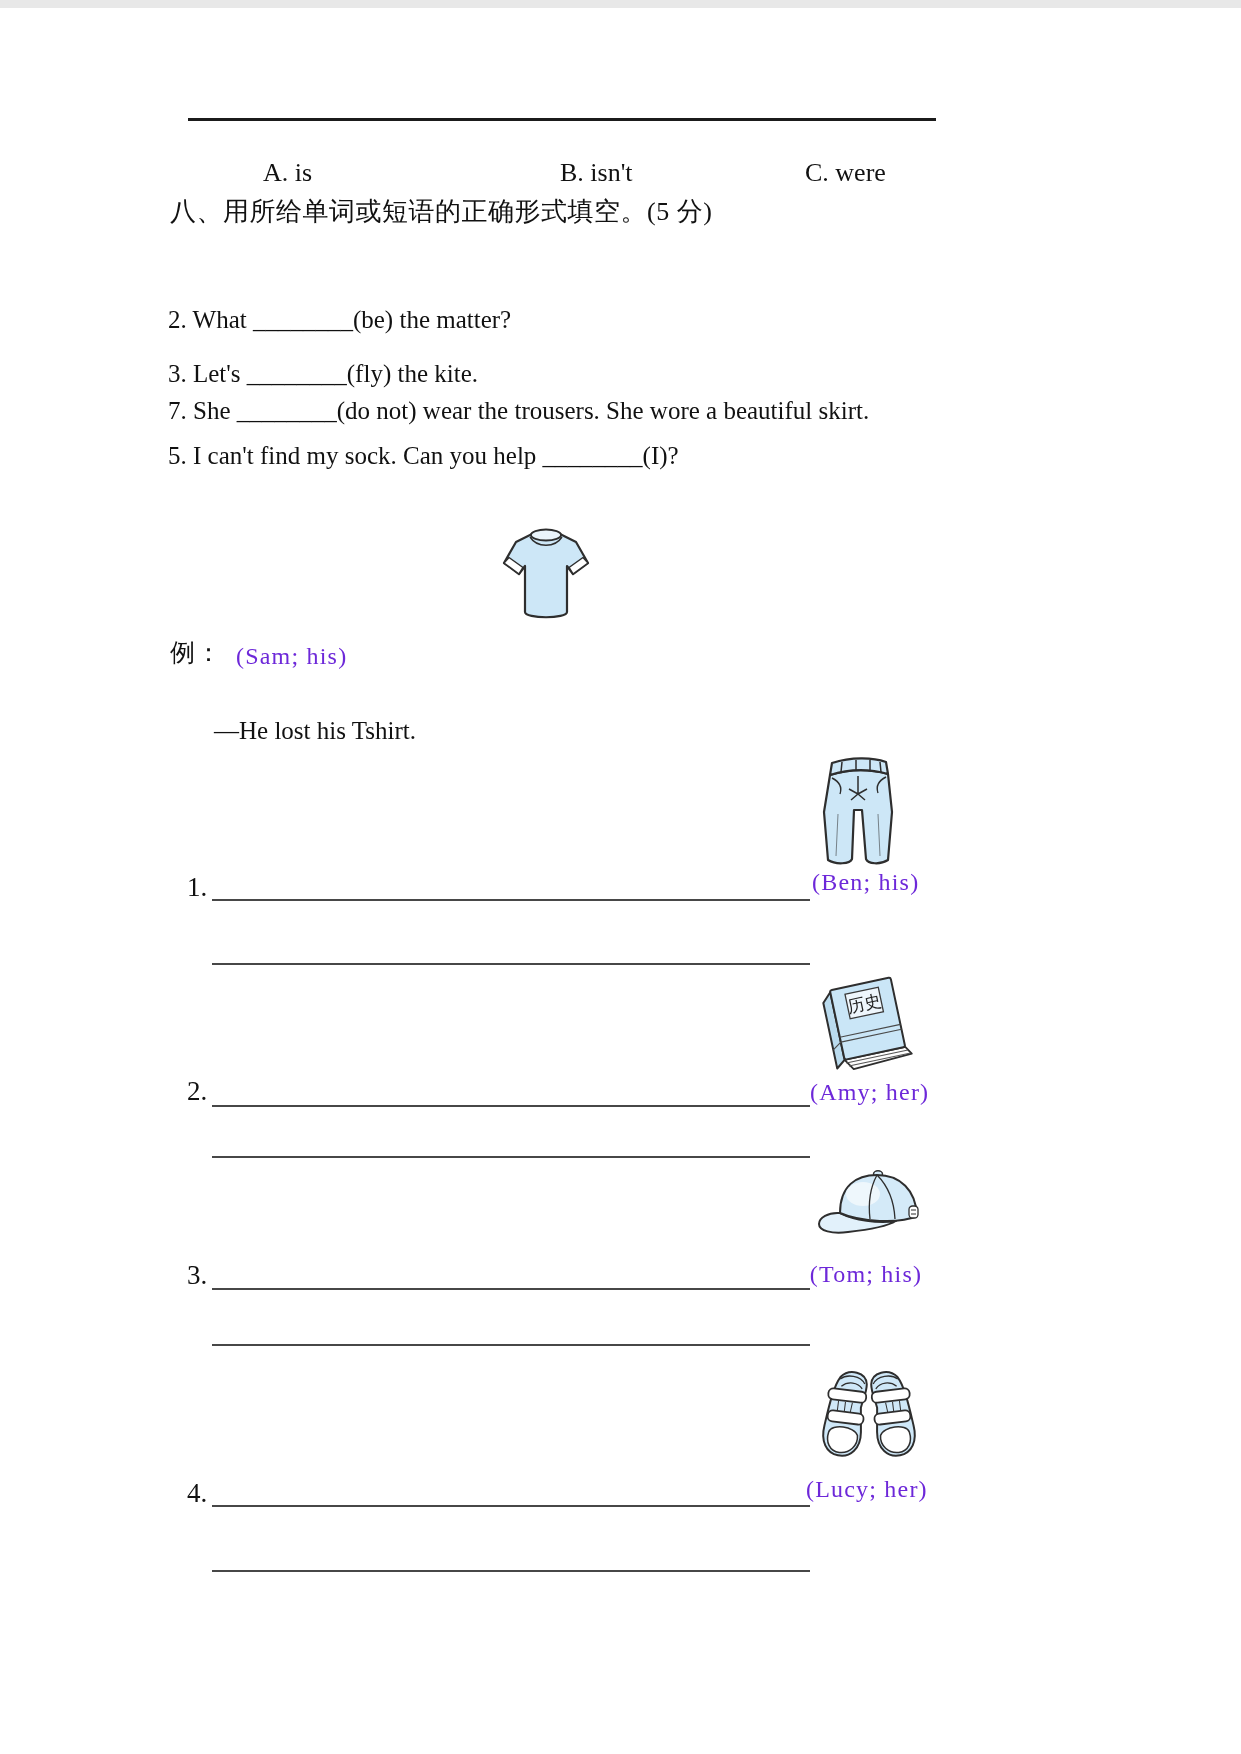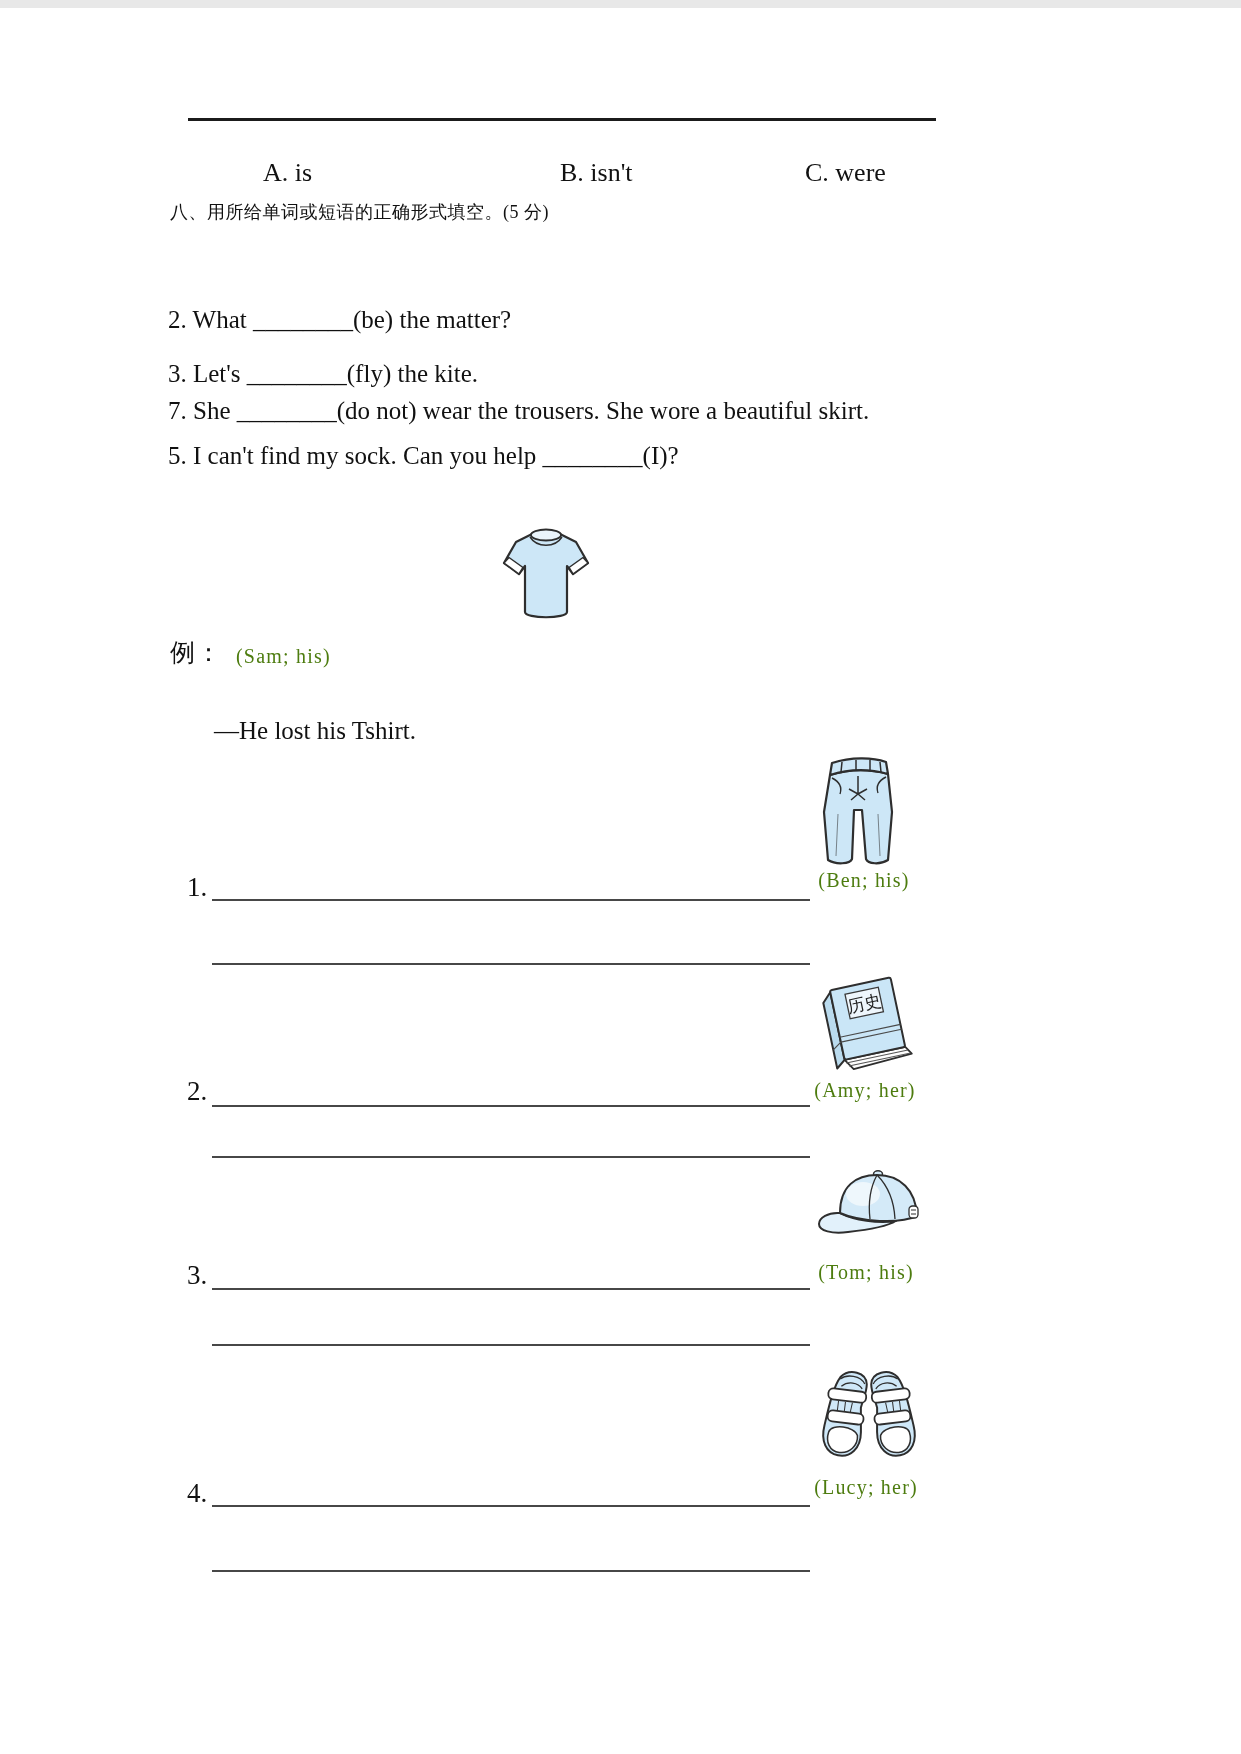--- a/index.html
+++ b/index.html
@@ -11,28 +11,28 @@
     font-family:"Liberation Serif","DejaVu Serif",serif;
     color:#111;
     overflow:hidden;
   }
   .abs{position:absolute;}
   .rule{
     left:188px;top:110px;width:748px;height:3px;background:#1b1b1b;
   }
   .opt{top:150px;font-size:26px;line-height:30px;white-space:nowrap;}
   .opt-a{left:263px;} .opt-b{left:560px;} .opt-c{left:805px;}
-  .sec-title{font-size:18px;line-height:32px;white-space:nowrap;letter-spacing:.5px;}
+  .sec-title{font-size:26px;line-height:32px;white-space:nowrap;letter-spacing:.5px;}
   .s8-title{left:170px;top:188px;}
   .s9-title{left:170px;top:481px;}
   .s8-item{left:168px;font-size:25px;line-height:32px;white-space:nowrap;}
   .ex-row{left:170px;top:629px;font-size:25px;line-height:32px;white-space:nowrap;display:flex;align-items:flex-start;}
   .ex-label{letter-spacing:1px;}
   .ex-hint,.caption{
-    font-size:20px;letter-spacing:1.2px;white-space:nowrap;color:#4d7c0f;
+    font-size:24px;letter-spacing:1.2px;white-space:nowrap;color:#6d28d9;
   }
   .ex-hint{margin-left:14px;padding-top:3px;}
   .ex-answer{left:214px;top:707px;font-size:25px;line-height:32px;white-space:nowrap;}
   .qnum{font-size:27px;line-height:30px;}
   .caption{text-align:center;}
   .wline{height:2px;background:#474747;}
   .wline-x{left:212px;width:598px;}
   svg{display:block;}
   svg text{font-family:"Liberation Serif","DejaVu Serif",serif;}
 </style>

